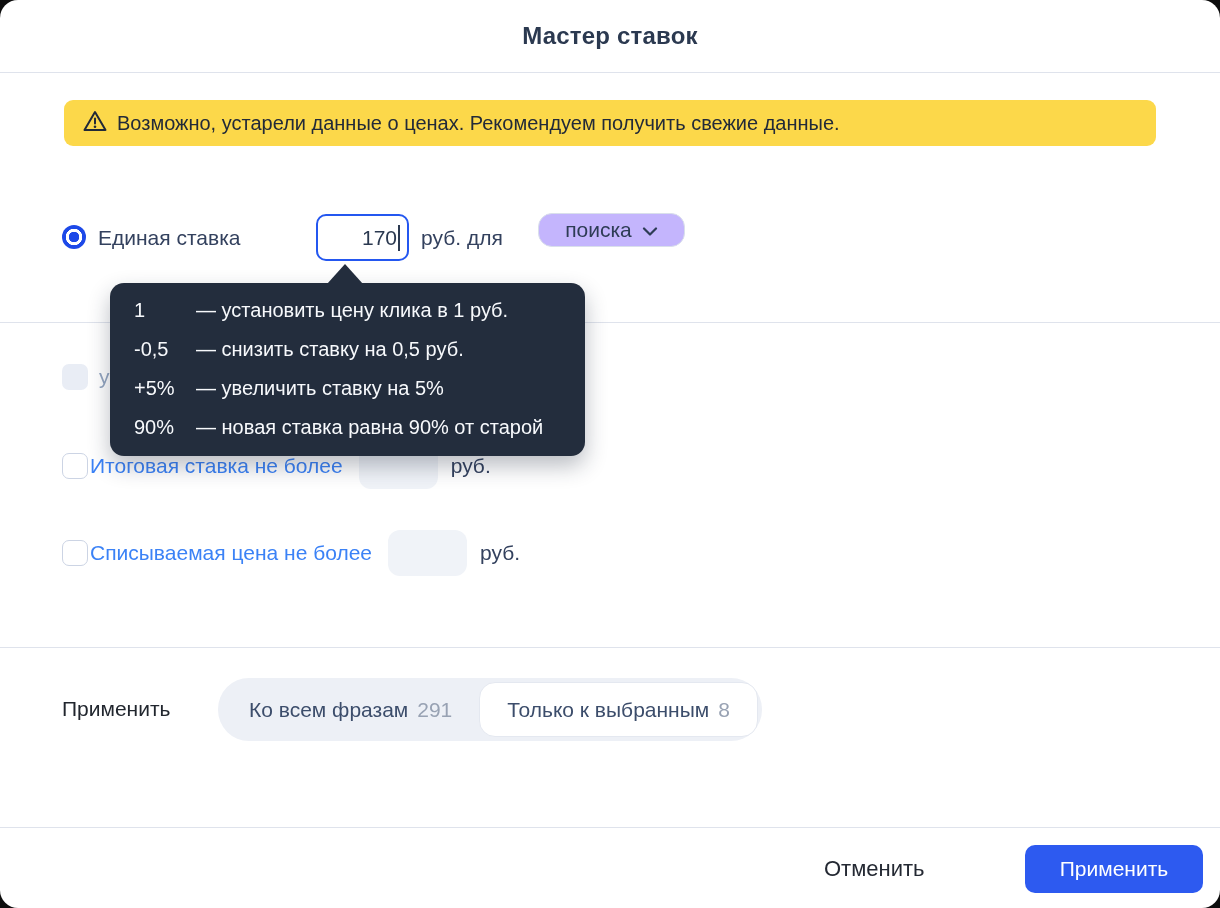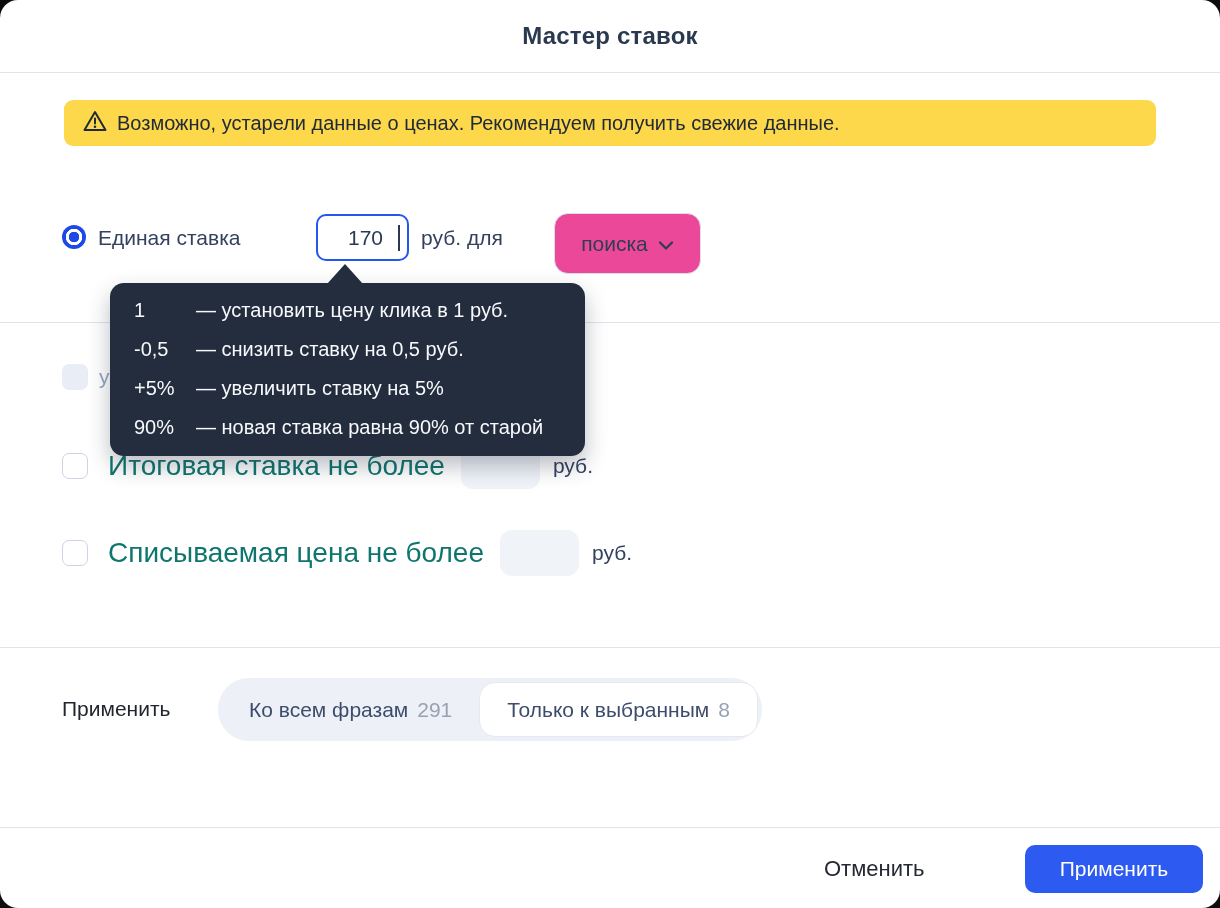--- a/index.html
+++ b/index.html
@@ -28,29 +28,29 @@
   .radio {
     position: absolute; left: 62px; top: 225px; width: 24px; height: 24px; border-radius: 50%;
     background: radial-gradient(circle, #1d49e8 0 5px, #ffffff 5.5px 8px, #1d49e8 8.5px);
     cursor: pointer;
   }
   .radio-label { position: absolute; left: 98px; top: 226px; font-size: 21px; color: #33415e; }
   .bid-input {
     position: absolute; left: 316px; top: 214px; width: 93px; height: 47px;
     border: 2.5px solid #2457f0; border-radius: 10px; background: #fff;
     display: flex; align-items: center; justify-content: flex-end; padding-right: 7px;
-    font-size: 21px; color: #2b3950; gap: 14px;
+    font-size: 21px; color: #2b3950;
   }
   .caret { display: inline-block; width: 2px; height: 26px; background: #2b3950; margin-left: 1px; }
   .rub-label { position: absolute; left: 421px; top: 226px; font-size: 21px; color: #33415e; }
   .target-select {
-    position: absolute; left: 538px; top: 213px; width: 147px; height: 61px;
-    border: 1.5px solid #d9dfeb; border-radius: 14px; background: #ec4899;
+    position: absolute; left: 538px; top: 213px; width: 147px; height: 34px;
+    border: 1.5px solid #d9dfeb; border-radius: 14px; background: #c4b5fd;
     display: flex; align-items: center; justify-content: center; gap: 10px;
-    font-size: 21px; color: #2e3c55; cursor: pointer; margin-left: 16px;
+    font-size: 21px; color: #2e3c55; cursor: pointer;
   }
 
   
   .checkbox { width: 26px; height: 26px; border: 1.5px solid #ccd4e4; border-radius: 7px; background: #fff; flex: none; cursor: pointer; }
   .checkbox.disabled { border: none; background: #e9edf5; }
   .hidden-row { position: absolute; left: 62px; top: 364px; display: flex; align-items: center; }
   .hidden-row .partial { margin-left: 11px; font-size: 21px; color: #93a5c0; }
 
   
   .tooltip {
@@ -63,21 +63,21 @@
     border-left: 18px solid transparent; border-right: 18px solid transparent;
     border-bottom: 20px solid #232d3d;
   }
   .tt-row { display: flex; line-height: 39px; font-size: 20px; color: #f7f9fc; }
   .tt-example { width: 62px; flex: none; }
 
   
   .limit-row { position: absolute; left: 62px; display: flex; align-items: center; }
   .limit-row.r1 { top: 443px; }
   .limit-row.r2 { top: 530px; }
-  .limit-row .lbl { margin-left: 20px; font-size: 28px; color: #0f766e; }
+  .limit-row .lbl { margin-left: 2px; font-size: 21px; color: #3b82f6; }
   .limit-input {
     width: 79px; height: 46px; background: #f0f3f8; border: none; border-radius: 12px;
     margin: 0 13px 0 16px; font-size: 21px; color: #33415e; text-align: right; padding-right: 8px;
   }
   .limit-row .suffix { font-size: 21px; color: #33415e; }
 
   
   .apply-label { position: absolute; left: 62px; top: 697px; font-size: 21px; color: #21262e; }
   .segmented {
     position: absolute; left: 218px; top: 678px; height: 63px;

